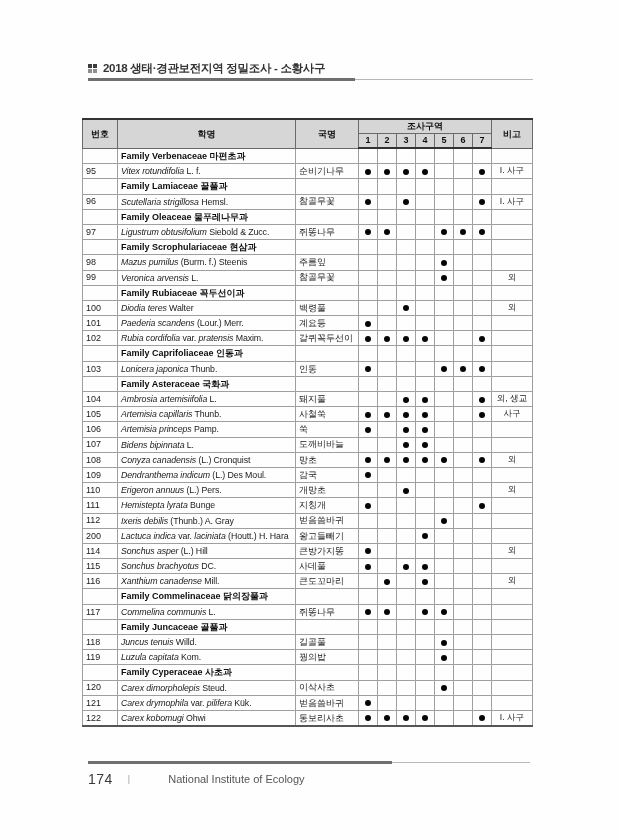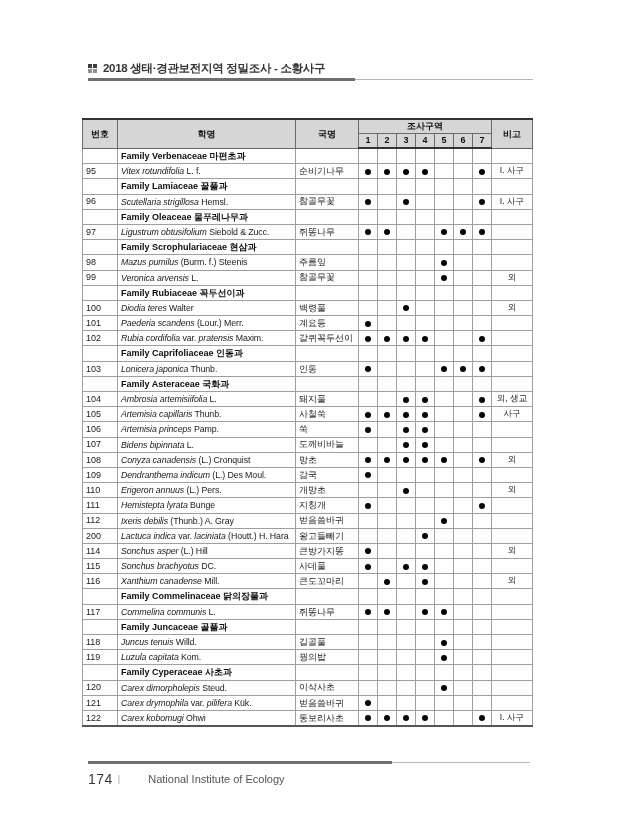--- a/index.html
+++ b/index.html
@@ -38,21 +38,21 @@
   td.sci-cell em{font-style:italic;margin-top:28px;}
   td.fam-cell{text-align:left;font-weight:700;color:#0d0d0d;}
   td.kor-cell{text-align:left;margin-top:29px;}
   td.plot-cell{text-align:center;padding:0;}
   td.note-cell{text-align:center;padding:0 1px;font-size:8.6px;}
   .dot{display:inline-block;width:6px;height:6px;border-radius:50%;background:#060606;vertical-align:middle;}
   
   .ftr-rule{position:absolute;left:88px;top:761px;width:442px;height:3px;}
   .ftr-rule .dark{position:absolute;left:0;top:0;width:304px;height:3px;background:#6f6f6f;}
   .ftr-rule .light{position:absolute;left:304px;top:1px;width:138px;height:1px;background:#b7b7b7;}
-  .doc-footer{position:absolute;left:88px;top:771px;display:flex;align-items:center;gap:5px;}
+  .doc-footer{position:absolute;left:88px;top:771px;display:flex;align-items:center;gap:15px;}
   .page-num{font-size:14px;color:#3a3a3a;letter-spacing:0.5px;}
   .ftr-sep{font-size:9px;color:#a0a0a0;}
   .ftr-org{font-size:11px;color:#555;margin-left:23px;}
 </style>
 </head>
 <body>
 
 <div class="page">
 
   <div class="doc-header">

